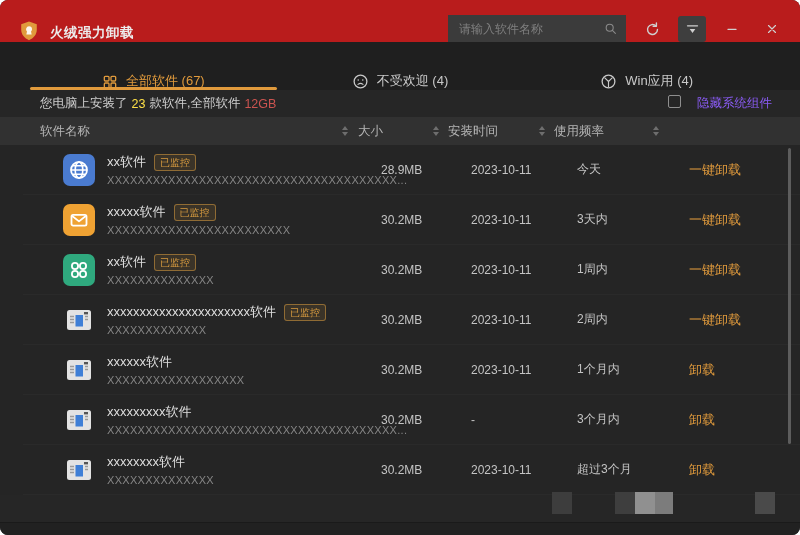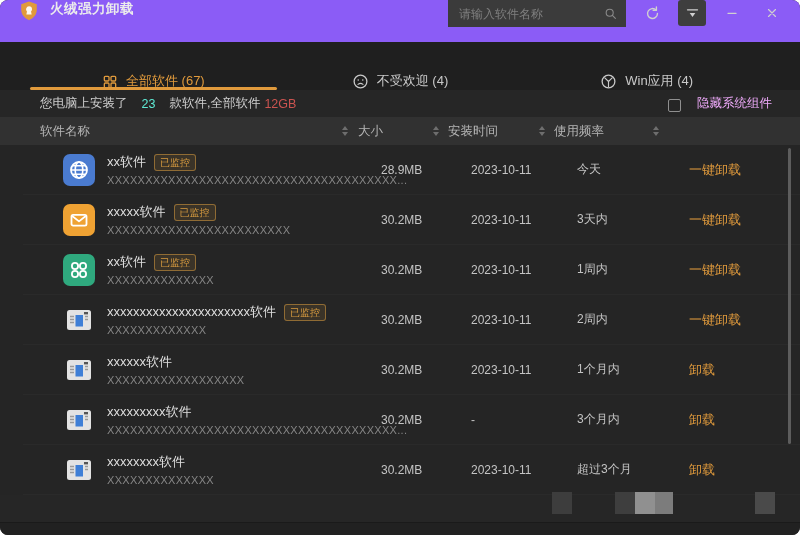--- a/index.html
+++ b/index.html
@@ -3,40 +3,40 @@
 <meta charset="utf-8">
 <style>
   html,body{margin:0;padding:0;background:#ffffff;}
   *{box-sizing:border-box;}
   .window{
     position:relative;width:800px;height:535px;background:#262626;
     font-family:"Liberation Sans","DejaVu Sans",sans-serif;
     border-radius:8px;overflow:hidden;color:#dcdcdc;
   }
   
-  .titlebar{height:42px;background:#8b5cf6;display:flex;align-items:flex-start;padding:0 14px 0 18px;}
+  .titlebar{height:42px;background:#b91c1c;display:flex;align-items:flex-end;padding:0 14px 0 18px;}
   .logo{width:22px;height:22px;flex:0 0 auto;}
   .app-title{margin-left:10px;font-size:13.5px;font-weight:bold;color:#ececec;letter-spacing:.5px;}
   .tb-spacer{flex:1;}
   .searchbox{width:178px;height:27px;background:#3b3b3b;border-radius:0;display:flex;align-items:center;padding:0 9px;}
   .searchbox input{flex:1;background:transparent;border:none;outline:none;color:#c5c5c5;font-size:12px;min-width:0;font-family:inherit;}
   .searchbox input::placeholder{color:#7f7f7f;}
   .tb-icon{display:flex;align-items:center;justify-content:center;width:28px;height:26px;margin-left:12px;cursor:pointer;border-radius:3px;}
   .tb-icon.hl{background:#3e3e3e;}
   
   .tabbar{height:48px;background:#1f1f1f;display:flex;padding:0 30px;}
   .tab{flex:1;display:flex;align-items:flex-end;justify-content:center;gap:8px;position:relative;color:#c9c9c9;font-size:13px;cursor:pointer;}
   .tab.active{color:#e09a3c;}
   .tab.active::after{content:"";position:absolute;left:0;right:0;bottom:0;height:3px;background:#e09a3c;border-radius:2px;}
   
   .statusbar{height:27px;display:flex;align-items:center;background:#262626;padding:0 28px 0 40px;font-size:12.5px;color:#cfcfcf;}
-  .num-accent{color:#5eead4;margin:0 14px;}
+  .num-accent{color:#fde047;margin:0 4px;}
   .size-danger{color:#cc5450;margin-left:4px;}
   .sb-spacer{flex:1;}
-  .hide-sys{display:flex;align-items:flex-end;gap:16px;cursor:pointer;color:#f0abfc;}
+  .hide-sys{display:flex;align-items:flex-start;gap:16px;cursor:pointer;color:#8b5cf6;}
   .checkbox{width:13px;height:13px;border:1px solid #8f8f8f;border-radius:2px;background:transparent;}
   
   .cols{display:grid;grid-template-columns:292px 26px 66px 24px 82px 24px 92px 20px 1fr;align-items:center;padding-left:40px;padding-right:14px;}
   .thead{height:28px;background:#313131;color:#b5b5b5;font-size:12.5px;}
   .sort{display:flex;flex-direction:column;align-items:center;gap:2px;cursor:pointer;}
   .sort i{display:block;width:0;height:0;border-left:3.5px solid transparent;border-right:3.5px solid transparent;}
   .sort .up{border-bottom:4px solid #6e6e6e;}
   .sort .dn{border-top:4px solid #6e6e6e;}
   .list{background:#252525;}
   .row{height:50px;border-bottom:1px solid rgba(255,255,255,0.025);font-size:12px;color:#c4c4c4;margin-left:23px;}

